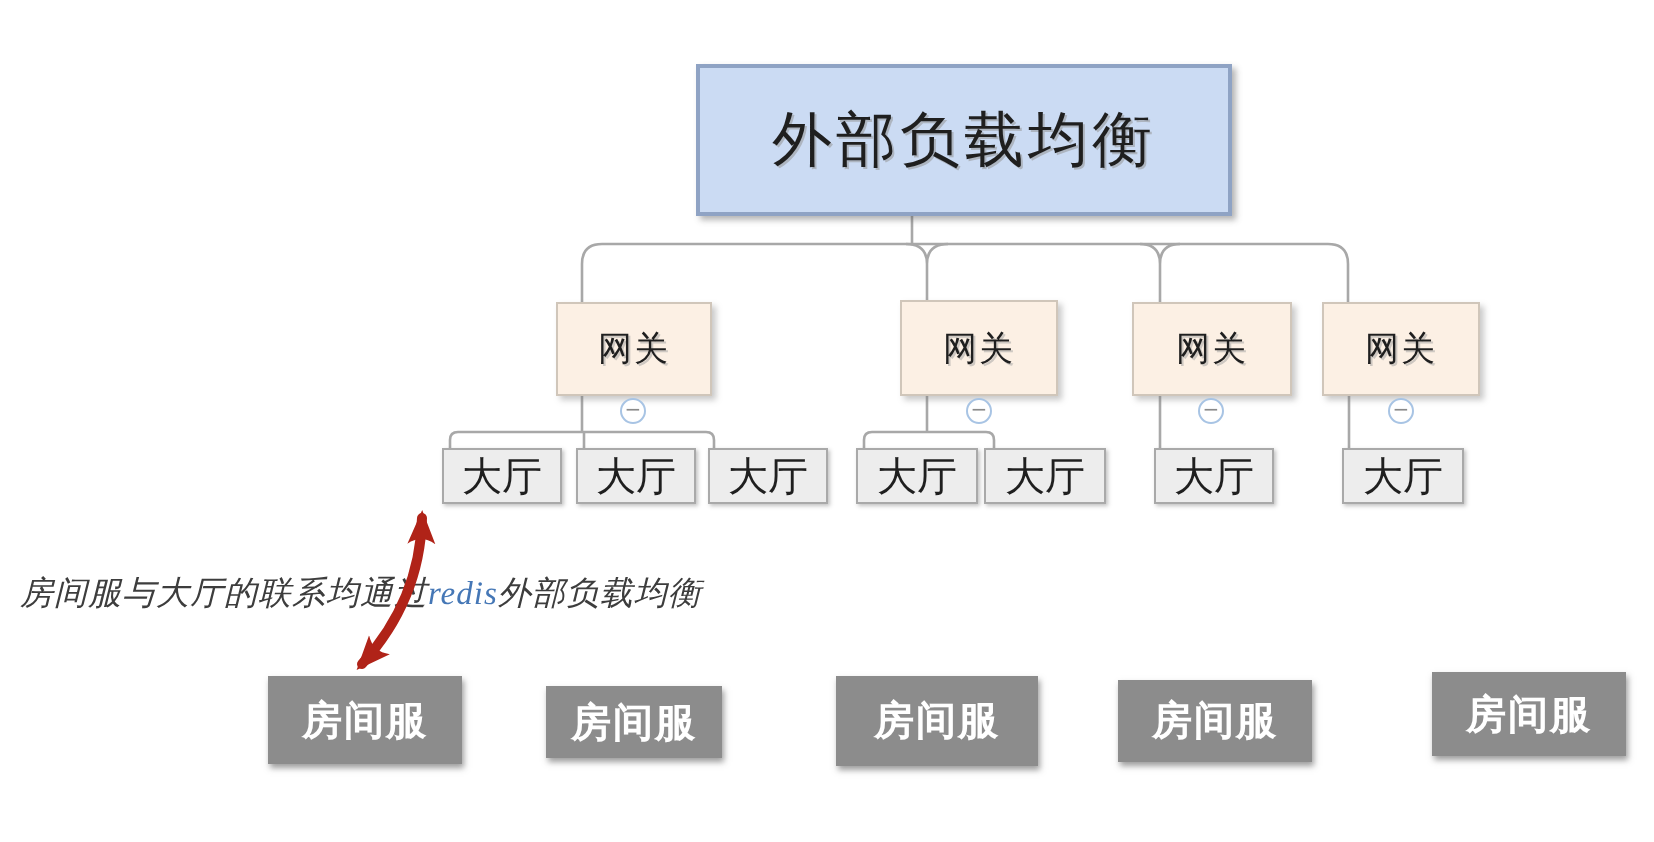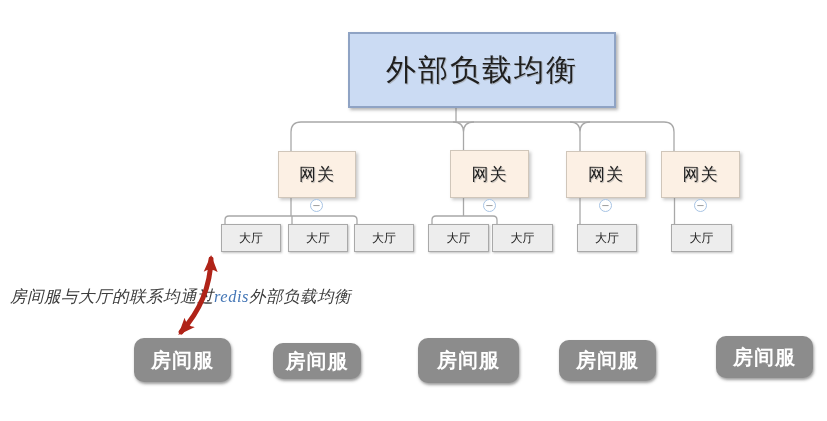--- a/index.html
+++ b/index.html
@@ -27,24 +27,24 @@
     text-shadow:1px 1px 0 rgba(150,150,150,.55);
   }
   .gateway-node{
     background:var(--gateway-fill);border:1px solid var(--gateway-border);
     font-size:17px;letter-spacing:1px;
     box-shadow:2px 2px 3px rgba(120,120,120,.4);
     text-shadow:1px 1px 0 rgba(160,160,160,.5);
   }
   .hall-node{
     background:var(--hall-fill);border:1px solid var(--hall-border);
-    font-size:12px;box-shadow:1px 1px 2px rgba(120,120,120,.45);
+    font-size:20px;box-shadow:1px 1px 2px rgba(120,120,120,.45);
   }
   .room-node{
-    background:var(--room-fill);border:none;border-radius:10px;
+    background:var(--room-fill);border:none;border-radius:0;
     color:var(--room-text);font-size:20px;font-weight:bold;letter-spacing:1px;
     box-shadow:1px 2px 3px rgba(60,60,60,.5);
   }
   .collapse-btn{
     position:absolute;width:13px;height:13px;border-radius:50%;
     background:#fff;border:1px solid #A8C4E4;color:#8a8a8a;
     display:flex;align-items:center;justify-content:center;
     font-size:10px;line-height:1;box-sizing:border-box;z-index:3;
     font-family:"DejaVu Sans",sans-serif;
   }

